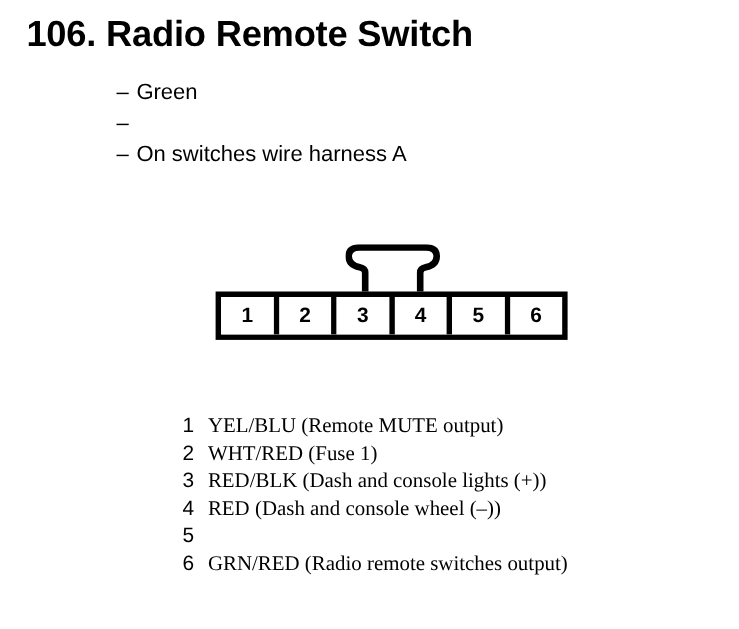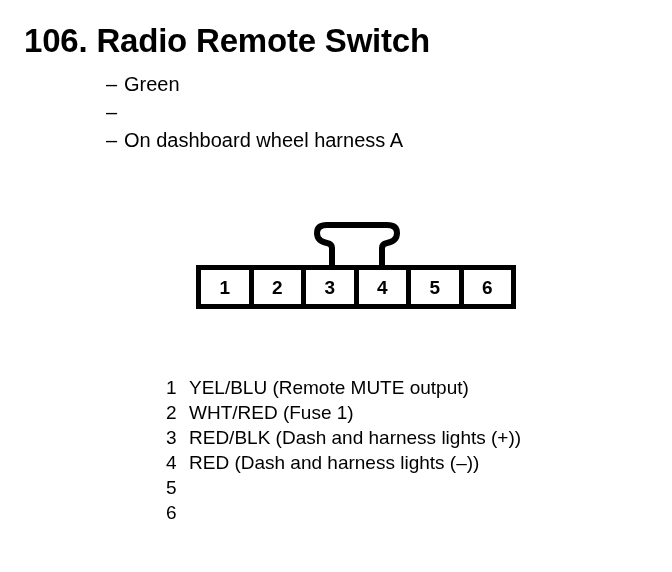--- a/index.html
+++ b/index.html
@@ -15,21 +15,21 @@
     overflow: hidden;
     font-family: "Liberation Sans", "DejaVu Sans", sans-serif;
     color: #000000;
     -webkit-font-smoothing: none;
   }
 
   
   .page-title {
     position: absolute;
     left: 24px;
-    top: 22px;
+    top: 12px;
     font-size: 33px;
     font-weight: bold;
     letter-spacing: -0.2px;
     white-space: nowrap;
     line-height: 38px;
   }
 
   
   .attr-list {
     position: absolute;
@@ -115,41 +115,42 @@
     font-size: 19px;
     line-height: 25px;
     white-space: nowrap;
   }
   .legend-num {
     width: 23px;
     flex: 0 0 23px;
   }
   .legend-desc {
     flex: 0 1 auto;
+    font-family: Liberation Serif, serif;
   }
 </style>
 </head>
 <body>
 
 <div class="page-title">106.  Radio Remote Switch</div>
 
 <div class="attr-list">
 
   <div class="attr-row">
     <span class="attr-dash">–</span>
     <span class="attr-text">Green</span>
   </div>
 
   <div class="attr-row">
     <span class="attr-dash">–</span>
   </div>
 
   <div class="attr-row">
     <span class="attr-dash">–</span>
-    <span class="attr-text">On dashboard wheel harness A</span>
+    <span class="attr-text">On switches wire harness A</span>
   </div>
 
 </div>
 
 <div class="connector-wrap">
 
   <div class="connector-latch">
     <svg width="86" height="45" viewBox="0 0 86 45" aria-hidden="true">
       <path d="M 18 45 L 18 26 Q 18 22 13 21 Q 3 19 3 11 Q 3 3 13 3 L 73 3 Q 83 3 83 11 Q 83 19 73 21 Q 68 22 68 26 L 68 45" fill="none" stroke="#000000" stroke-width="6" stroke-linejoin="miter" stroke-linecap="butt"></path>
     </svg>
@@ -185,29 +186,30 @@
     <span class="legend-desc">YEL/BLU (Remote MUTE output)</span>
   </div>
 
   <div class="legend-row">
     <span class="legend-num">2</span>
     <span class="legend-desc">WHT/RED (Fuse 1)</span>
   </div>
 
   <div class="legend-row">
     <span class="legend-num">3</span>
-    <span class="legend-desc">RED/BLK (Dash and harness lights (+))</span>
+    <span class="legend-desc">RED/BLK (Dash and console lights (+))</span>
   </div>
 
   <div class="legend-row">
     <span class="legend-num">4</span>
-    <span class="legend-desc">RED (Dash and harness lights (–))</span>
+    <span class="legend-desc">RED (Dash and console wheel (–))</span>
   </div>
 
   <div class="legend-row">
     <span class="legend-num">5</span>
   </div>
 
   <div class="legend-row">
     <span class="legend-num">6</span>
+    <span class="legend-desc">GRN/RED (Radio remote switches output)</span>
   </div>
 
 </div>
 
 </body></html>

